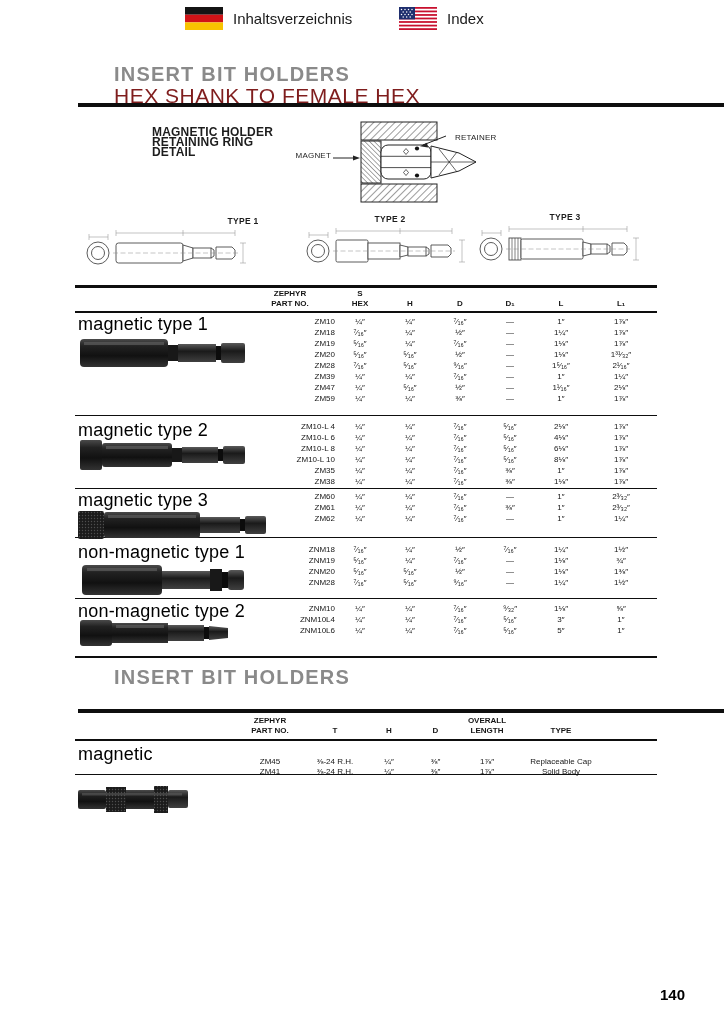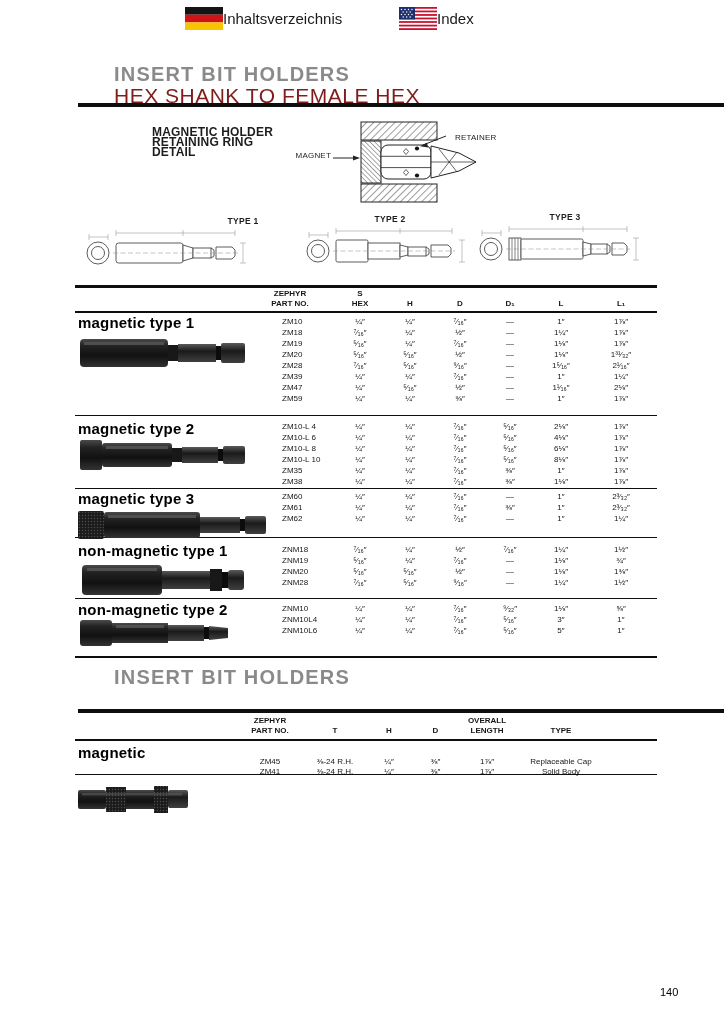--- a/index.html
+++ b/index.html
@@ -2,41 +2,41 @@
 <html><head>
 <meta charset="utf-8">
 <style>
   *{margin:0;padding:0;box-sizing:border-box}
   html,body{background:#e9e9e9}
   body{font-family:"Liberation Sans",sans-serif;-webkit-font-smoothing:antialiased}
   .page{position:relative;width:724px;height:1024px;background:#ffffff;margin:0 auto;overflow:hidden;color:#141414}
   .abs{position:absolute}
   .hline{position:absolute;background:#0e0e0e}
   
-  .navlink{position:absolute;display:flex;align-items:center;font-size:15px;color:#1a1a1a}
+  .navlink{position:absolute;display:flex;align-items:center;gap:10px;font-size:15px;color:#1a1a1a}
   .flag{display:block}
   
   .sec-title{position:absolute;font-weight:bold;font-size:20px;color:#8a8a8a;letter-spacing:1.2px}
   .sec-sub{position:absolute;font-size:21px;color:#7f1d1d;letter-spacing:.5px}
   
   .cap{position:absolute;font-size:12px;font-weight:bold;line-height:10px;color:#1d1d1d;letter-spacing:.2px}
   .dlabel{position:absolute;font-size:8px;font-weight:normal;color:#1d1d1d;letter-spacing:.2px}
   .typelabel{position:absolute;font-size:8.5px;font-weight:bold;color:#1d1d1d;text-align:center;width:70px;letter-spacing:.3px}
   
   .tbl{position:absolute;font-size:8px;color:#161616}
   .thead1{position:absolute;top:4px;left:0;right:0;display:grid;grid-template-columns:90px 50px 50px 50px 50px 52px 68px;margin-left:170px;align-items:end;text-align:center;font-weight:bold;line-height:9.5px}
   .g-rows{position:absolute;left:207px;width:373px}
   .trow{display:grid;grid-template-columns:53px 50px 50px 50px 50px 52px 68px;height:11px;align-items:center;text-align:center;white-space:nowrap}
-  .c-part{text-align:left}
-  .glabel{position:absolute;left:3px;font-size:15px;font-weight:bold;color:#000;letter-spacing:.2px;white-space:nowrap}
+  .c-part{text-align:right}
+  .glabel{position:absolute;left:3px;font-size:18px;font-weight:normal;color:#000;letter-spacing:.2px;white-space:nowrap}
   .thead2{position:absolute;top:2px;left:0;right:0;display:grid;grid-template-columns:70px 60px 48px 45px 58px 90px;margin-left:160px;align-items:end;text-align:center;font-weight:bold;line-height:9.5px}
   .rows2{position:absolute;left:160px;top:42px;width:420px}
   .trow2{display:grid;grid-template-columns:70px 60px 48px 45px 58px 90px;height:10.5px;align-items:center;text-align:center;white-space:nowrap}
   .photo{position:absolute}
-  .pagenum{position:absolute;font-size:11px;font-weight:normal;color:#000}
+  .pagenum{position:absolute;font-size:15px;font-weight:bold;color:#000}
   svg{display:block}
 </style>
 </head>
 <body>
 
 <div class="page">
 
   <svg width="0" height="0" style="position:absolute" aria-hidden="true">
     <defs>
       <linearGradient id="gMetal" x1="0" y1="0" x2="0" y2="1">

